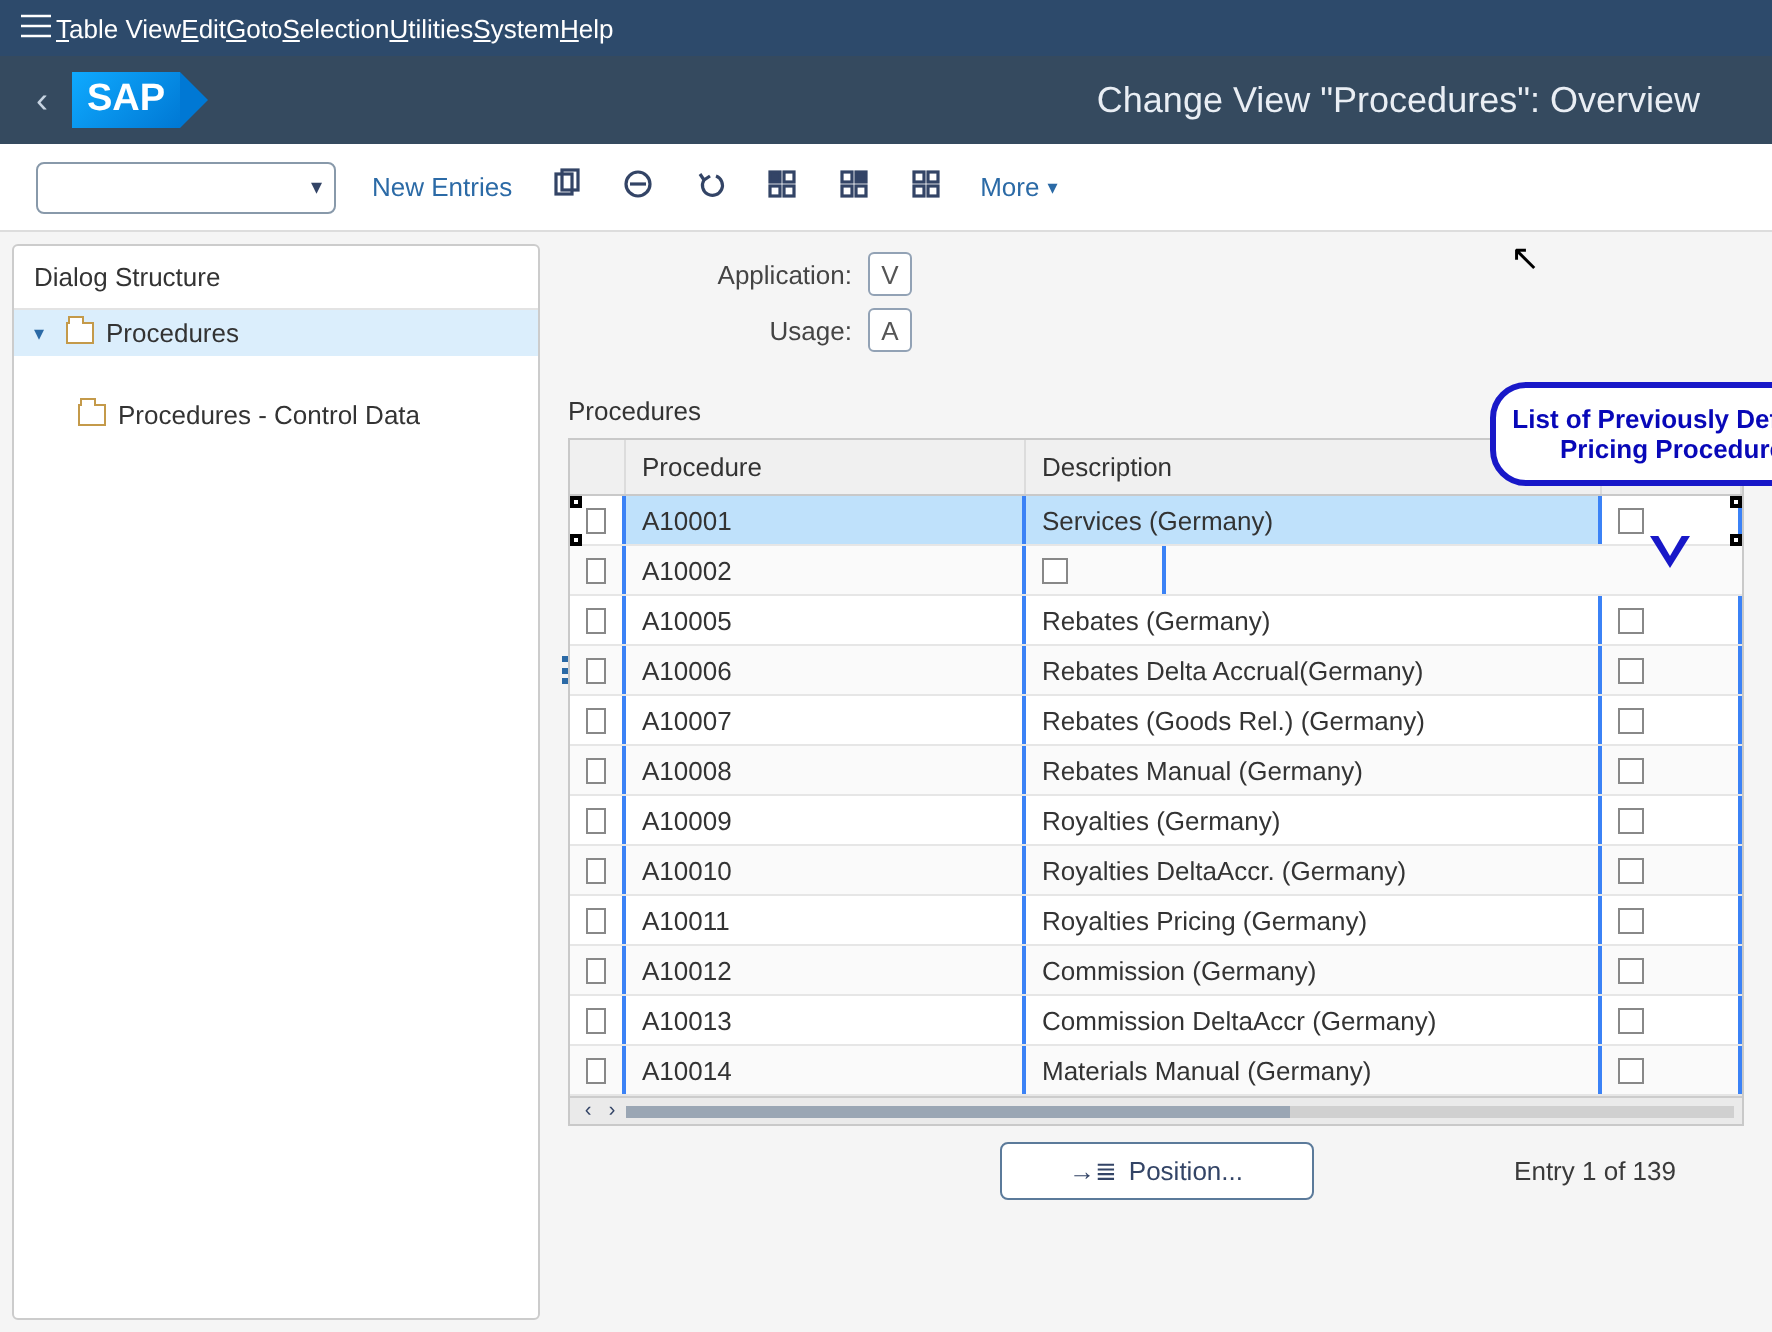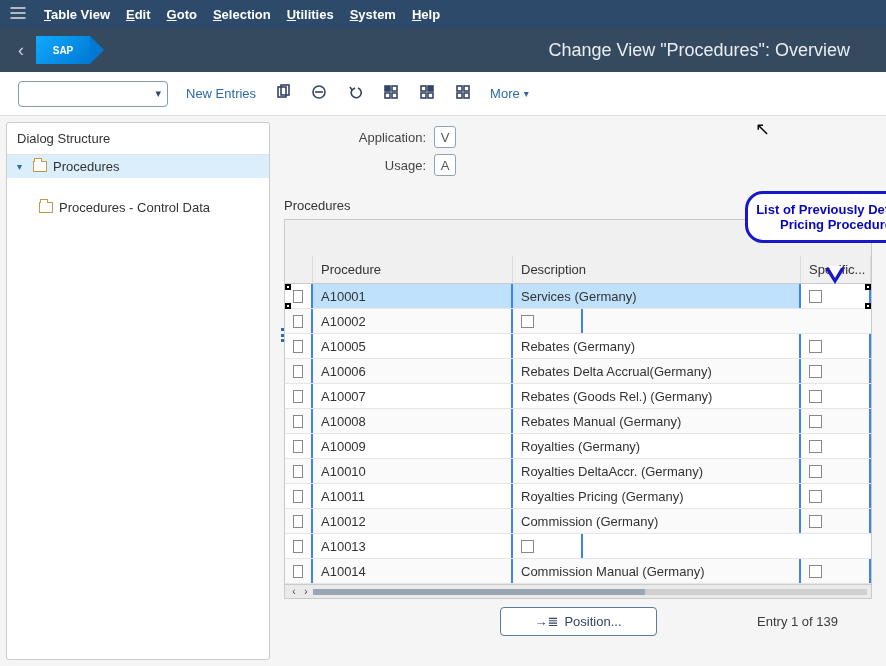--- a/index.html
+++ b/index.html
@@ -1,27 +1,27 @@
 <!DOCTYPE html>
 <html><head>
 <meta charset="utf-8">
 <style>
 * { box-sizing: border-box; margin: 0; padding: 0; }
 body { font-family: Arial, sans-serif; font-size: 13px; background: #f5f5f5; width: 886px; height: 666px; overflow: hidden; color: #333; }
 
 
-.menubar { background: #2d4a6b; height: 28px; display: flex; align-items: center; padding: 0 8px; gap: 16px; color: #fff; font-weight: bold; }
+.menubar { background: #2d4a6b; height: 28px; display: flex; align-items: center; padding: 0 8px; color: #fff; }
 .menubar .hamburger { width: 20px; cursor: pointer; }
 .menubar .menu-item { color: #fff; cursor: pointer; position: relative; }
 .menubar .menu-item .ul { text-decoration: underline; }
 
 
 .headerbar { background: #354a5f; height: 44px; display: flex; align-items: center; padding: 0 12px; }
 .back-btn { color: #c7d4e2; font-size: 18px; cursor: pointer; margin-right: 12px; margin-left: 6px; }
-.sap-logo { width: 54px; height: 28px; background: linear-gradient(135deg, #0faaff 0%, #0078d4 100%); display: flex; align-items: center; justify-content: center; color: #fff; font-weight: bold; font-size: 10px; position: relative; }
+.sap-logo { width: 54px; height: 28px; background: linear-gradient(135deg, #0faaff 0%, #0078d4 100%); display: flex; align-items: center; justify-content: center; color: #fff; font-weight: bold; font-size: 19px; position: relative; }
 .sap-logo::after { content:""; position:absolute; right:-14px; top:0; border-top:14px solid transparent; border-bottom:14px solid transparent; border-left:14px solid #0078d4; }
 .page-title { flex: 1; text-align: right; color: #e9eef4; font-size: 18px; padding-right: 24px; }
 
 
 .toolbar { background: #fff; height: 44px; display: flex; align-items: center; padding: 0 18px; gap: 18px; border-bottom: 1px solid #ddd; }
 .tb-input { width: 150px; height: 26px; border: 1px solid #89a; border-radius: 4px; background: #fff; display: flex; align-items: center; justify-content: flex-end; padding-right: 6px; cursor: pointer; }
 .tb-input .chev { color: #346; font-size: 11px; }
 .toolbar .link { color: #2b6aa6; cursor: pointer; }
 .toolbar .icon-btn { color: #346; cursor: pointer; font-size: 15px; width: 18px; text-align: center; }
 .more-link { color: #2b6aa6; cursor: pointer; display: flex; align-items: center; gap: 4px; }
@@ -40,21 +40,21 @@
 .folder-icon::before { content:""; position:absolute; top:-4px; left:0; width:6px; height:3px; border:1px solid #c49a4a; border-bottom:none; background:#fff; }
 
 .right-pane { flex: 1; padding: 10px 14px 4px 14px; display: flex; flex-direction: column; position: relative; }
 .form-row { display: flex; align-items: center; margin-bottom: 6px; }
 .form-label { width: 150px; text-align: right; padding-right: 8px; color: #444; }
 .form-field-box { width: 22px; height: 22px; border: 1px solid #92a2b5; border-radius: 3px; background: #fff; display: flex; align-items: center; justify-content: center; color: #555; }
 
 .section-title { margin-top: 16px; margin-bottom: 6px; color: #333; }
 .grid-wrap { border: 1px solid #c9c9c9; background: #fff; }
 .grid-header { display: flex; background: #f0f0f0; border-bottom: 1px solid #c9c9c9; }
-.grid-header .col { padding: 6px 8px; color: #333; border-right: 1px solid #dcdcdc; margin-top: 36px; }
+.grid-header .col { padding: 6px 8px; color: #333; border-right: 1px solid #dcdcdc; }
 .col-chk { width: 28px; display: flex; align-items: center; justify-content: center; }
 .col-proc { width: 200px; }
 .col-desc { flex: 1; white-space: nowrap; overflow: hidden; }
 .col-spec { width: 70px; text-align: center; }
 .grid-body { }
 .grid-row { display: flex; border-bottom: 1px solid #e6e6e6; height: 25px; align-items: stretch; position: relative; }
 .grid-row:nth-child(even) { background: #fafafa; }
 .grid-row.highlighted .col-desc, .grid-row.highlighted .col-proc { background: #bfe1fb; }
 .grid-row .col { padding: 4px 8px; border-right: 2px solid #3b82f6; display: flex; align-items: center; }
 .chkbox { width: 13px; height: 13px; border: 1px solid #888; background: #fff; }
@@ -298,30 +298,31 @@
             <div class="col col-desc">Commission (Germany)</div>
             <div class="col col-spec">
               <span class="chkbox"></span>
             </div>
           </div>
           <div class="grid-row">
             <div class="col col-chk">
               <span class="chkbox"></span>
             </div>
             <div class="col col-proc">A10013</div>
+            <div class="col col-desc">Commission DeltaAccr (Germany)</div>
             <div class="col col-spec">
               <span class="chkbox"></span>
             </div>
           </div>
           <div class="grid-row">
             <div class="col col-chk">
               <span class="chkbox"></span>
             </div>
             <div class="col col-proc">A10014</div>
-            <div class="col col-desc">Commission Manual (Germany)</div>
+            <div class="col col-desc">Materials Manual (Germany)</div>
             <div class="col col-spec">
               <span class="chkbox"></span>
             </div>
           </div>
         </div>
       <div class="hscroll">
         <span class="arrow">‹</span>
         <span class="arrow">›</span>
         <div class="track">
             <div class="thumb"></div>

